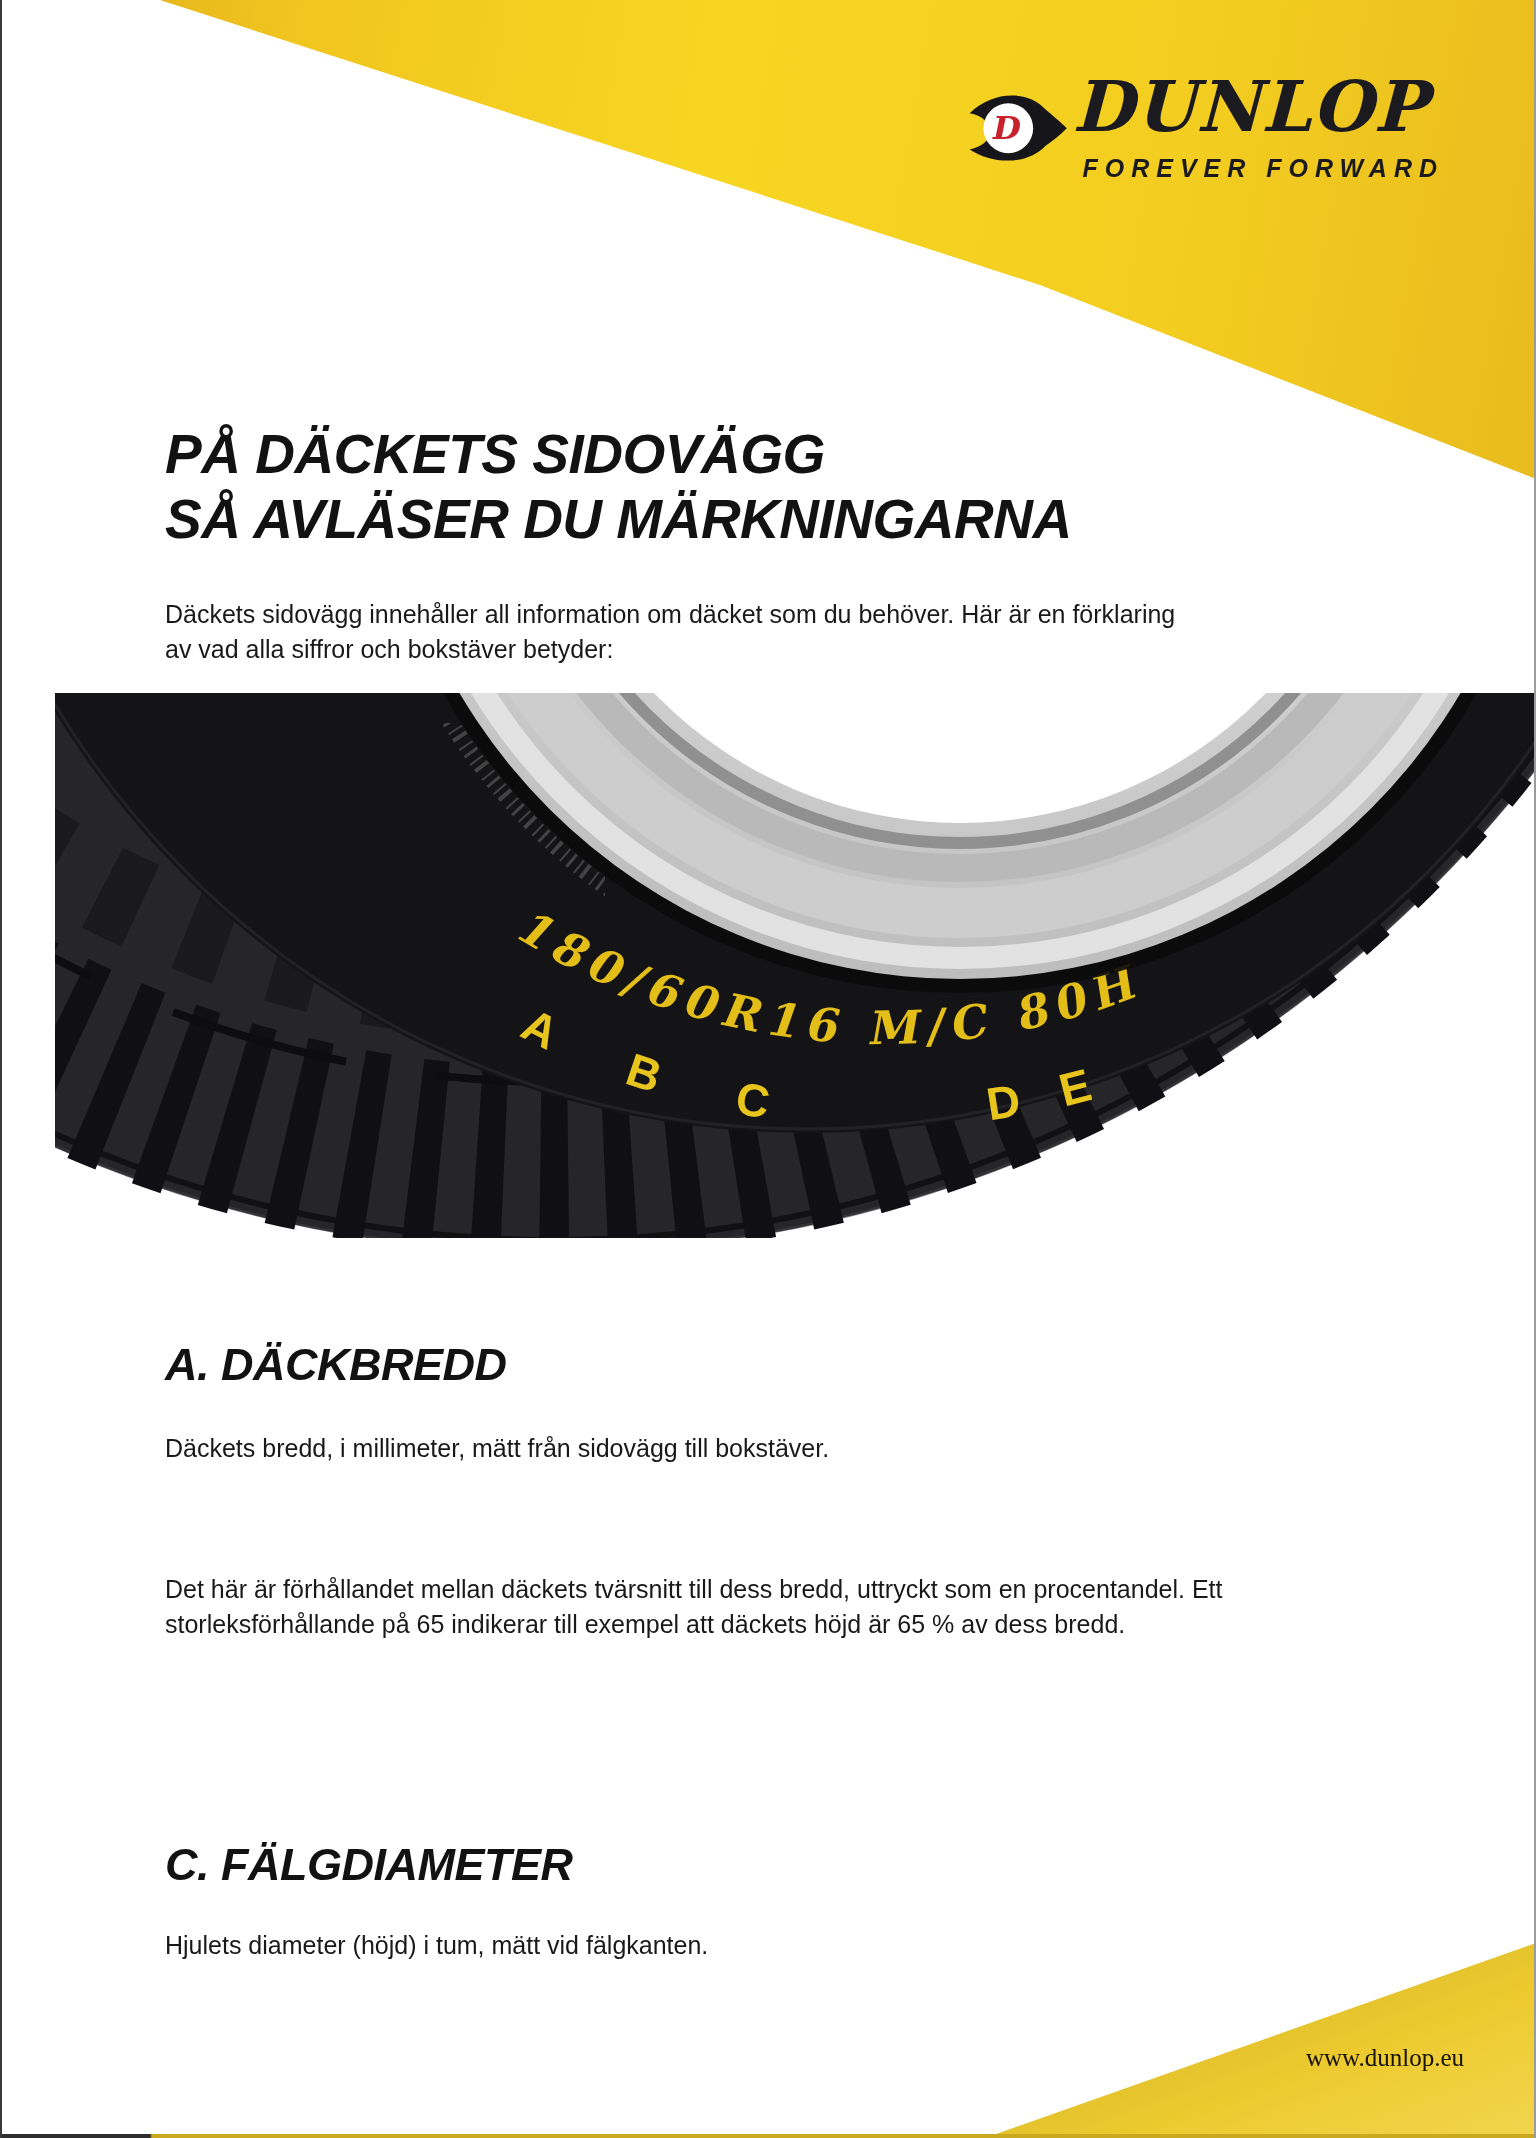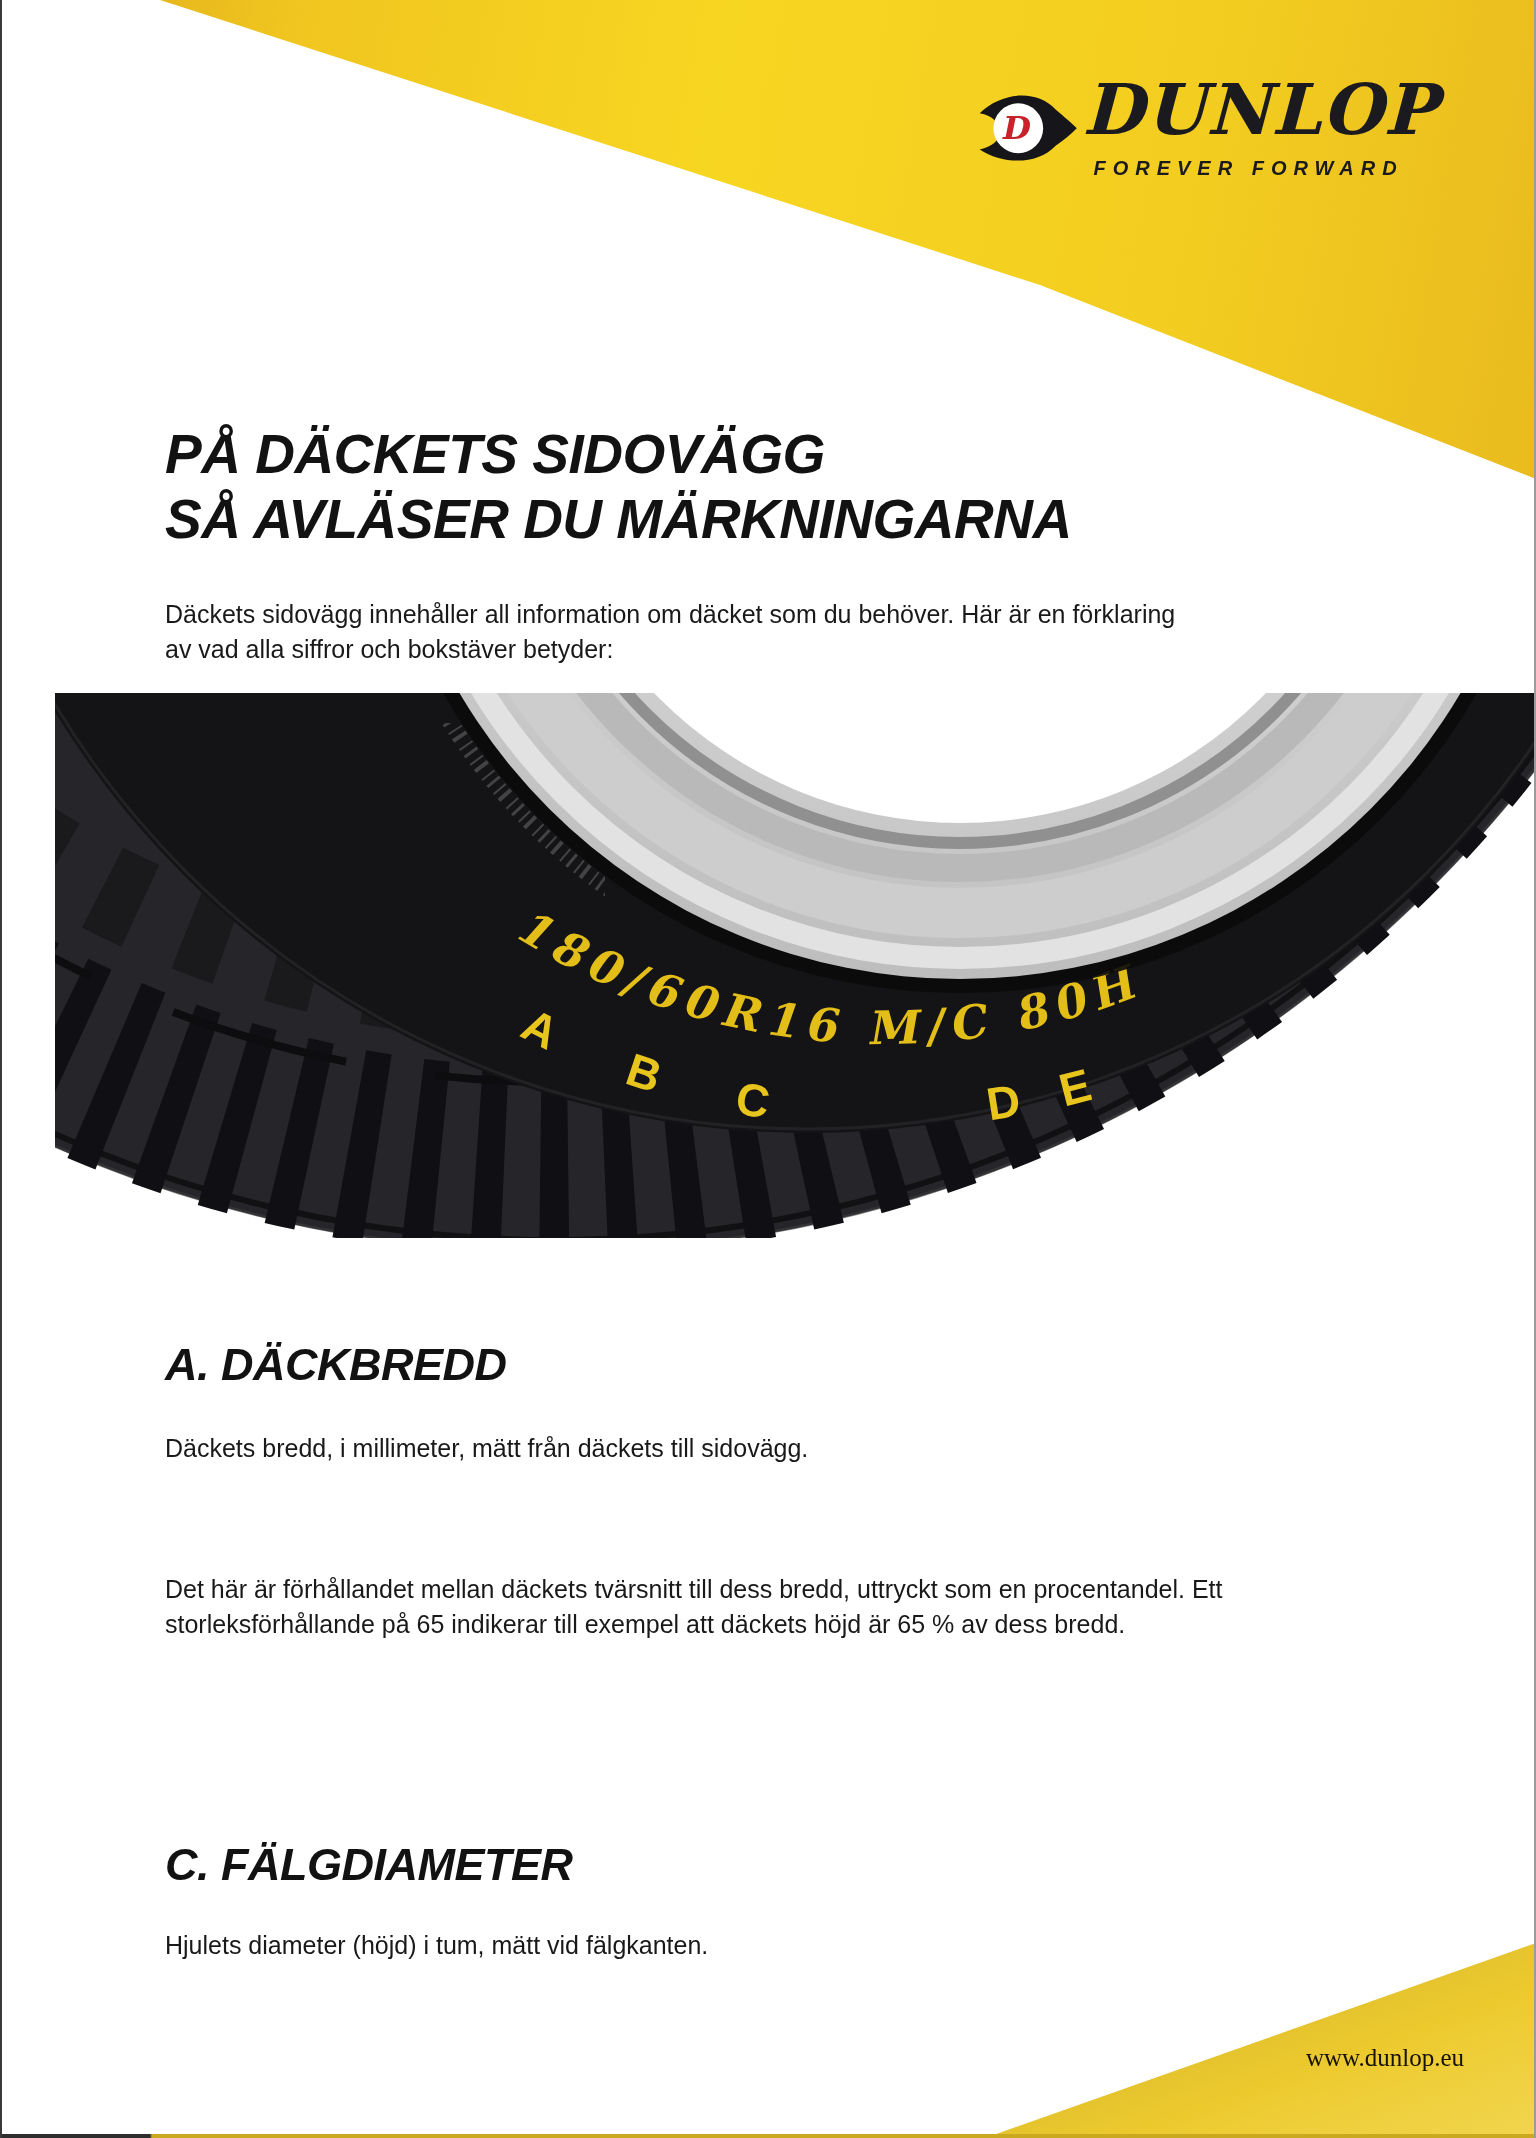--- a/index.html
+++ b/index.html
@@ -23,21 +23,21 @@
   .logo{position:absolute;top:68px;right:92px;display:flex;align-items:center;z-index:2;}
   .logo-emblem{width:112px;height:118px;margin-right:6px;flex:0 0 auto;}
   .logo-text{display:flex;flex-direction:column;}
   .wordmark{
     font-family:"DejaVu Serif", serif; font-weight:bold; font-style:italic;
     font-size:70px; line-height:70px; letter-spacing:1px; color:#1b1b1f;
     transform:skewX(-4deg);
   }
   .tagline{
     font-family:"Liberation Sans", sans-serif; font-weight:bold; font-style:italic;
-    font-size:20px; letter-spacing:7px; color:#1b1b1f; margin-top:12px; padding-left:4px;
+    font-size:25px; letter-spacing:7px; color:#1b1b1f; margin-top:12px; padding-left:4px;
   }
 
   
   .h1{
     position:absolute;left:165px;top:422px;width:1180px;z-index:3;
     font-size:55px;line-height:65px;font-weight:800;font-style:italic;
     letter-spacing:-0.5px;color:#121212;
   }
   .intro{position:absolute;left:165px;top:597px;width:1015px;font-size:25px;line-height:35px;color:#191919;}
   .section{position:absolute;left:165px;}
@@ -152,21 +152,21 @@
         <circle cx="905" cy="-295" r="470" fill="none" stroke="#b9b9b9" stroke-width="28"></circle>
         <circle cx="905" cy="-295" r="445" fill="none" stroke="#909090" stroke-width="12"></circle>
 
         <circle cx="905" cy="-295" r="425" fill="#ffffff"></circle>
       </g>
     </svg>
   </div>
 
   <div class="section" id="secA">
     <div class="sec-title">A. DÄCKBREDD</div>
-    <div class="sec-body">Däckets bredd, i millimeter, mätt från däckets till sidovägg.</div>
+    <div class="sec-body">Däckets bredd, i millimeter, mätt från sidovägg till bokstäver.</div>
   </div>
 
   <div class="section" id="secB">
     <div class="sec-body">Det här är förhållandet mellan däckets tvärsnitt till dess bredd, uttryckt som en procentandel. Ett storleksförhållande på 65 indikerar till exempel att däckets höjd är 65 % av dess bredd.</div>
   </div>
 
   <div class="section" id="secC">
     <div class="sec-title">C. FÄLGDIAMETER</div>
     <div class="sec-body">Hjulets diameter (höjd) i tum, mätt vid fälgkanten.</div>
   </div>

